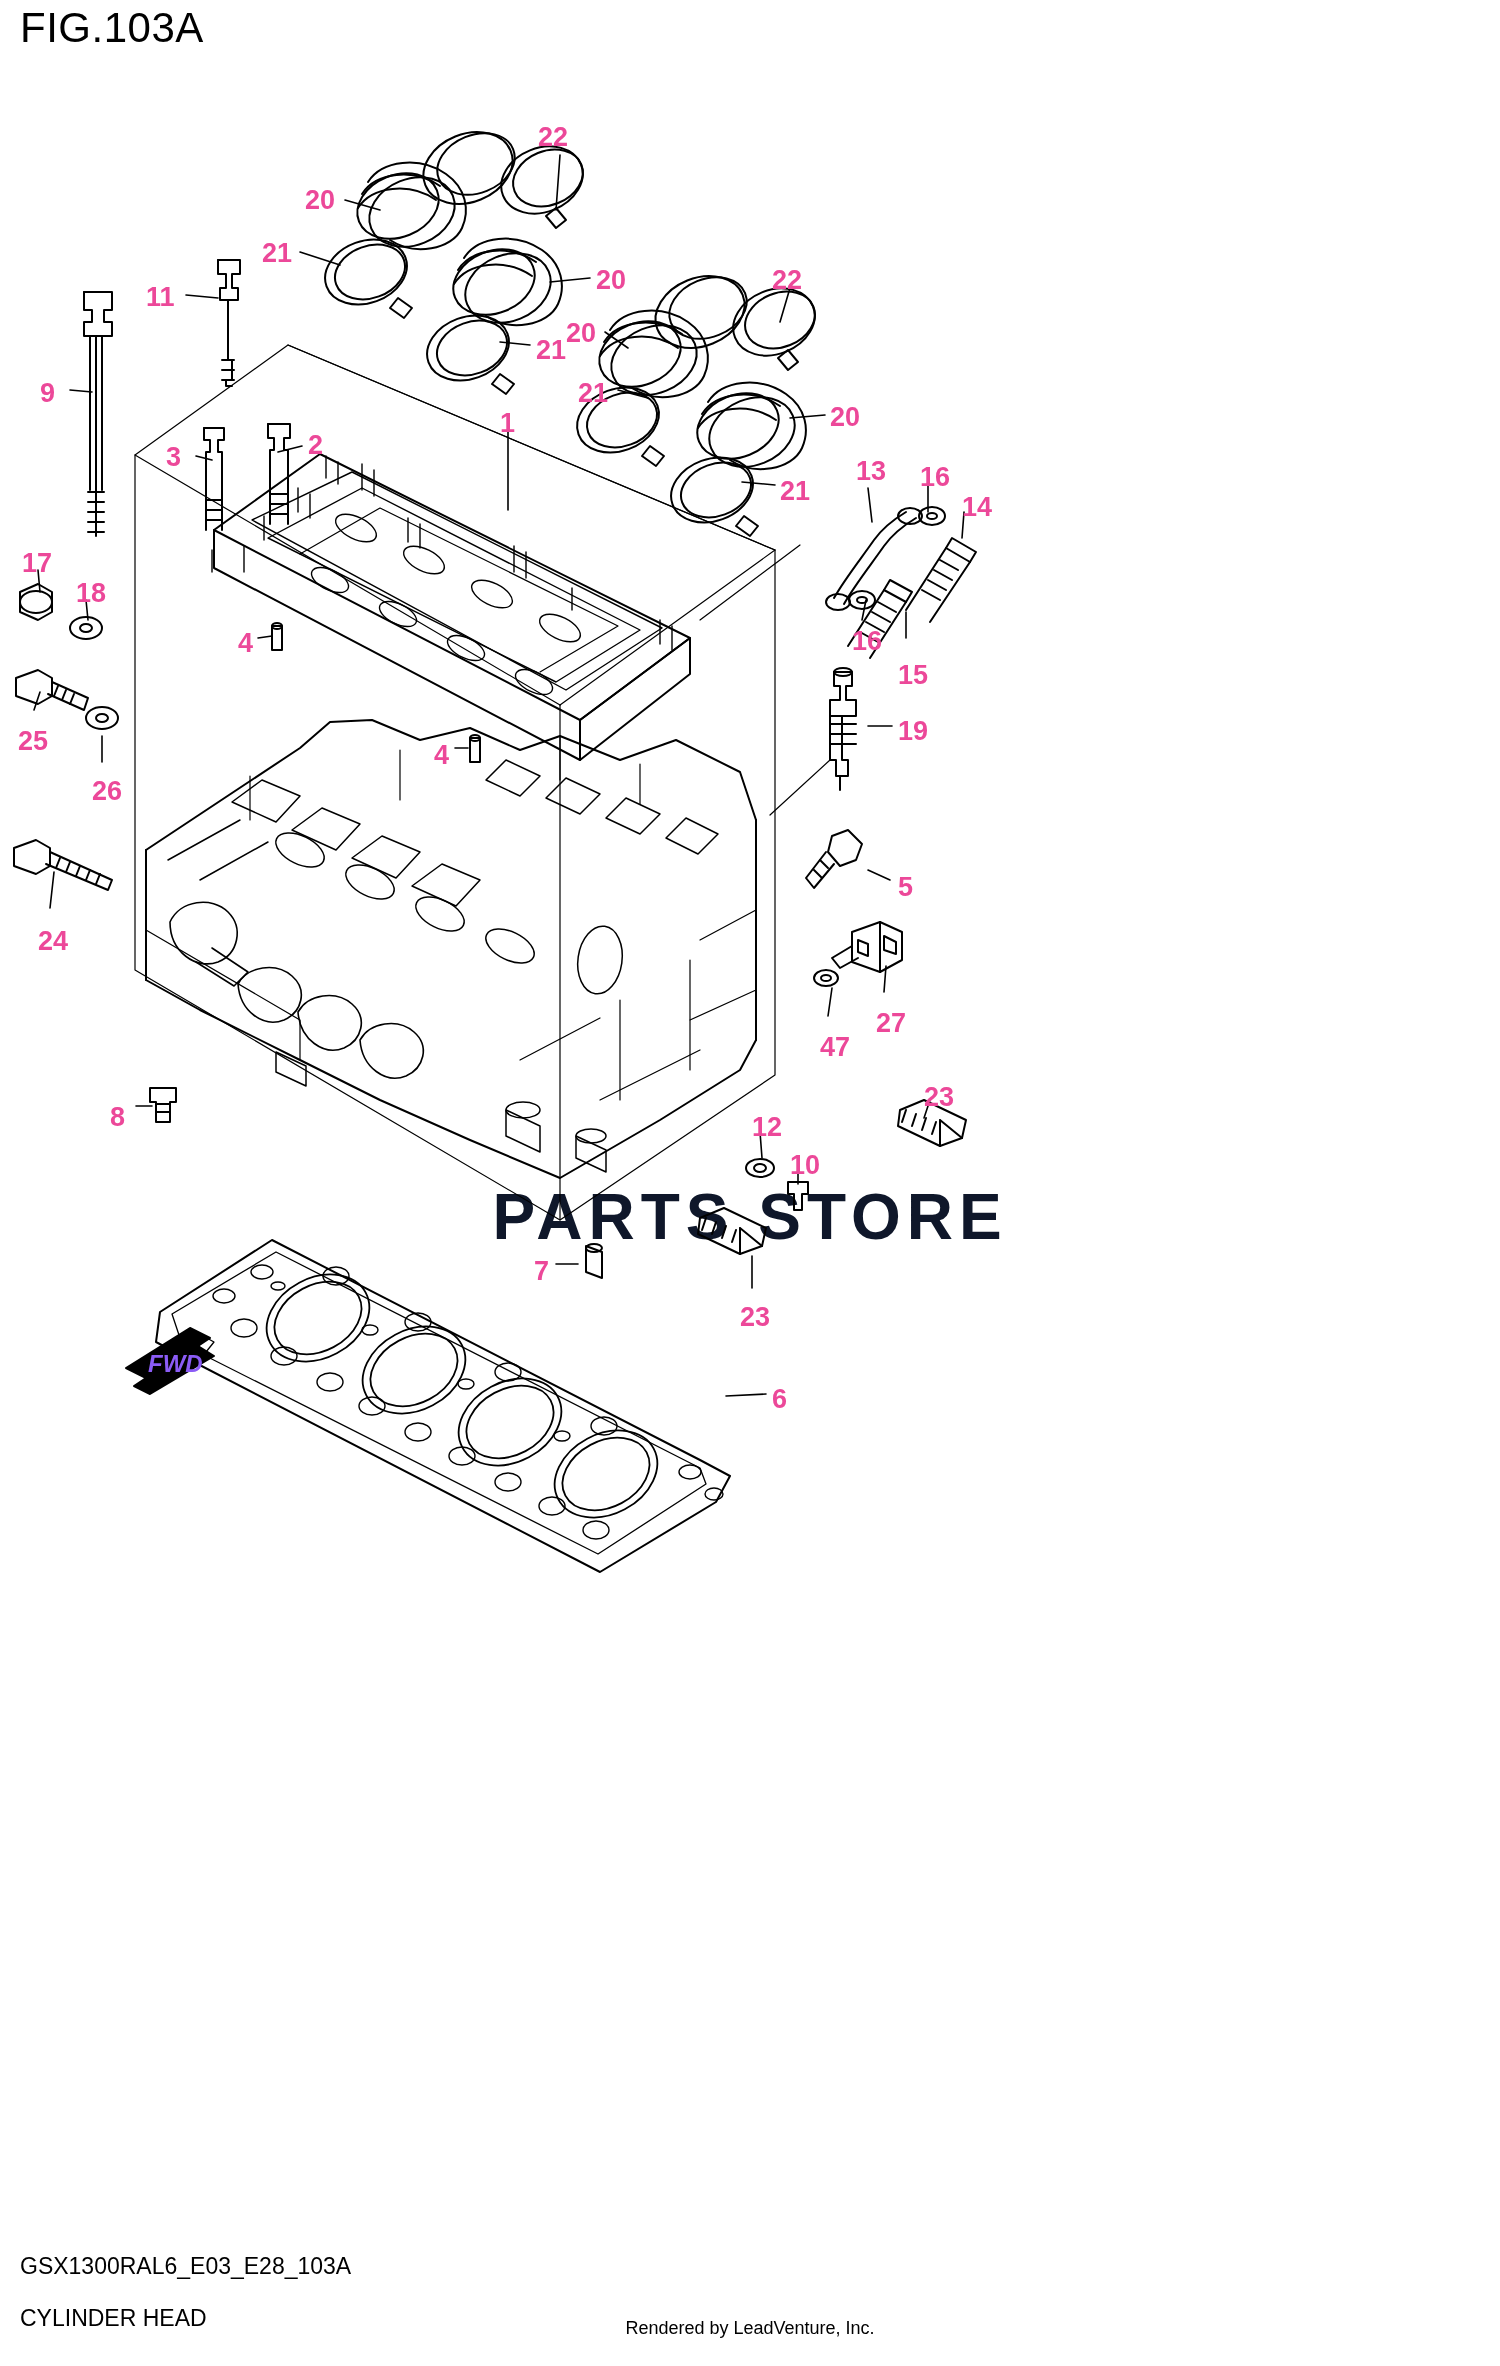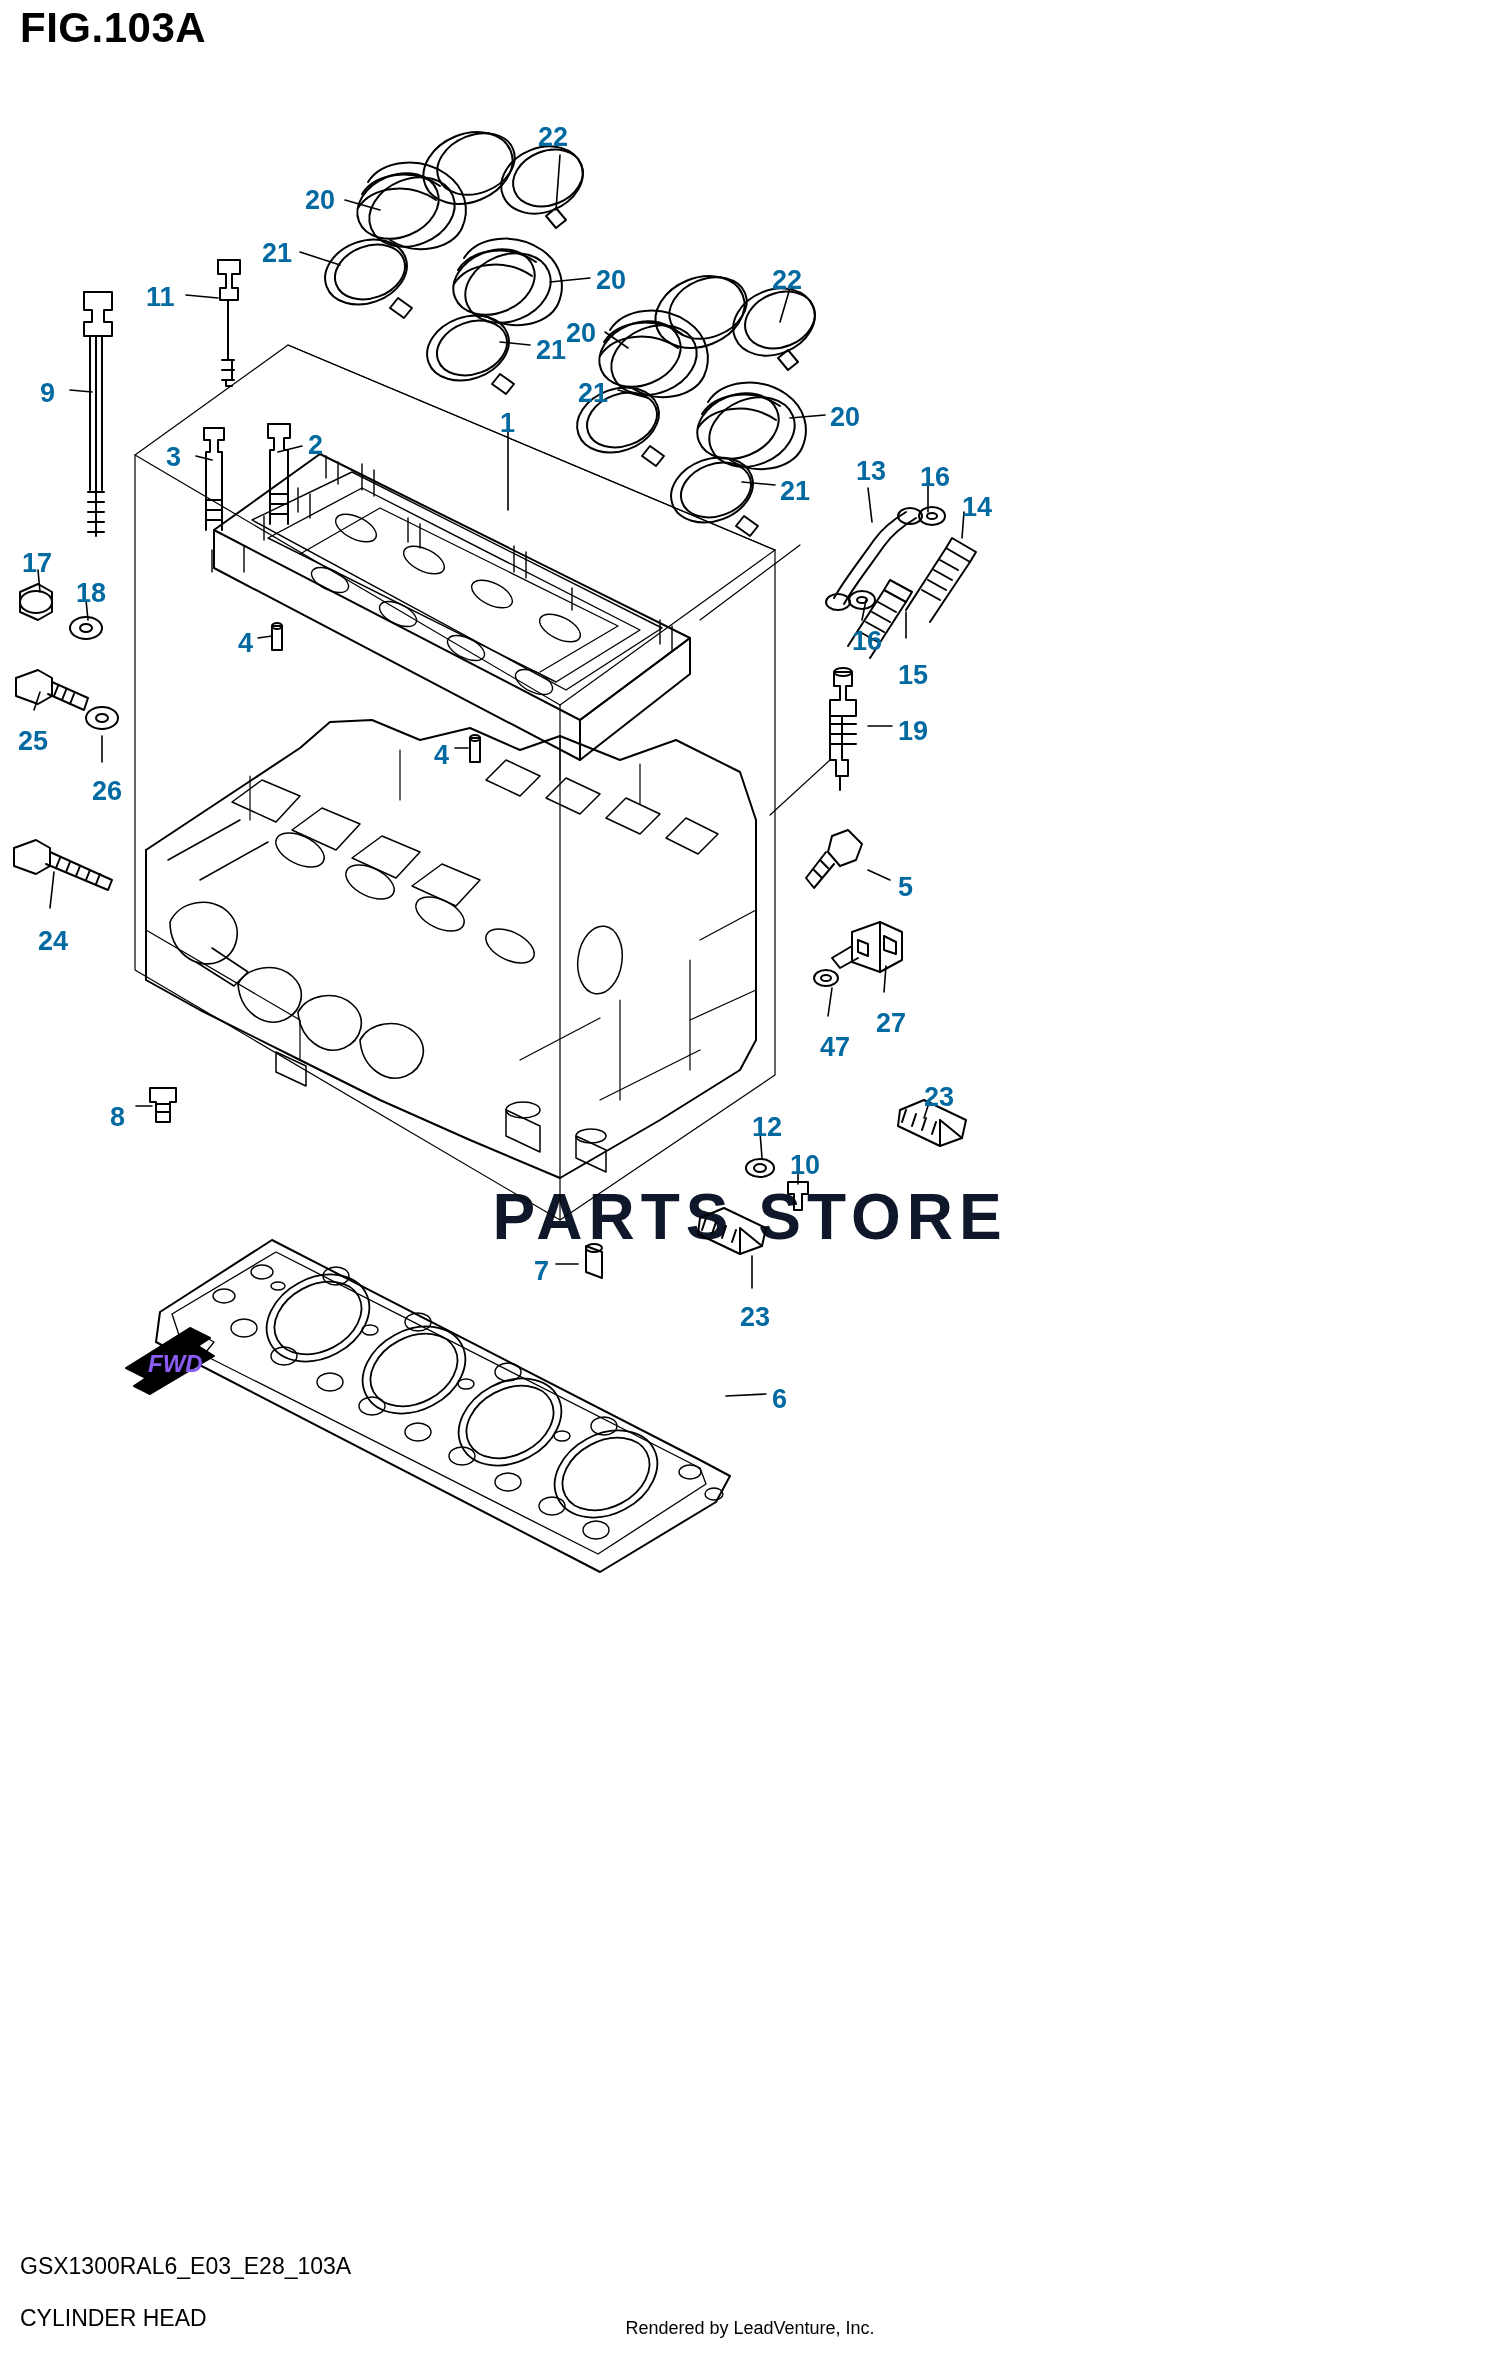--- a/index.html
+++ b/index.html
@@ -16,42 +16,42 @@
     width: 1500px;
     height: 2366px;
     background: #ffffff;
     overflow: hidden;
   }
   #fig-title {
     position: absolute;
     left: 20px;
     top: 4px;
     font-size: 42px;
-    font-weight: bold;
+    font-weight: normal;
     letter-spacing: 0.5px;
     font-family: "Liberation Sans", sans-serif;
   }
   #diagram-area {
     position: absolute;
     left: 0;
     top: 60px;
     width: 1500px;
     height: 2180px;
   }
   #diagram-svg {
     display: block;
     width: 1500px;
     height: 2180px;
   }
   .callout {
     position: absolute;
     font-size: 27px;
     font-weight: bold;
     font-family: "Liberation Sans", sans-serif;
-    color: #0369a1;
+    color: #ec4899;
     white-space: nowrap;
   }
   #footer-code {
     position: absolute;
     left: 20px;
     top: 2253px;
     font-size: 23px;
     font-family: Liberation Sans, sans-serif;
   }
   #footer-name {

